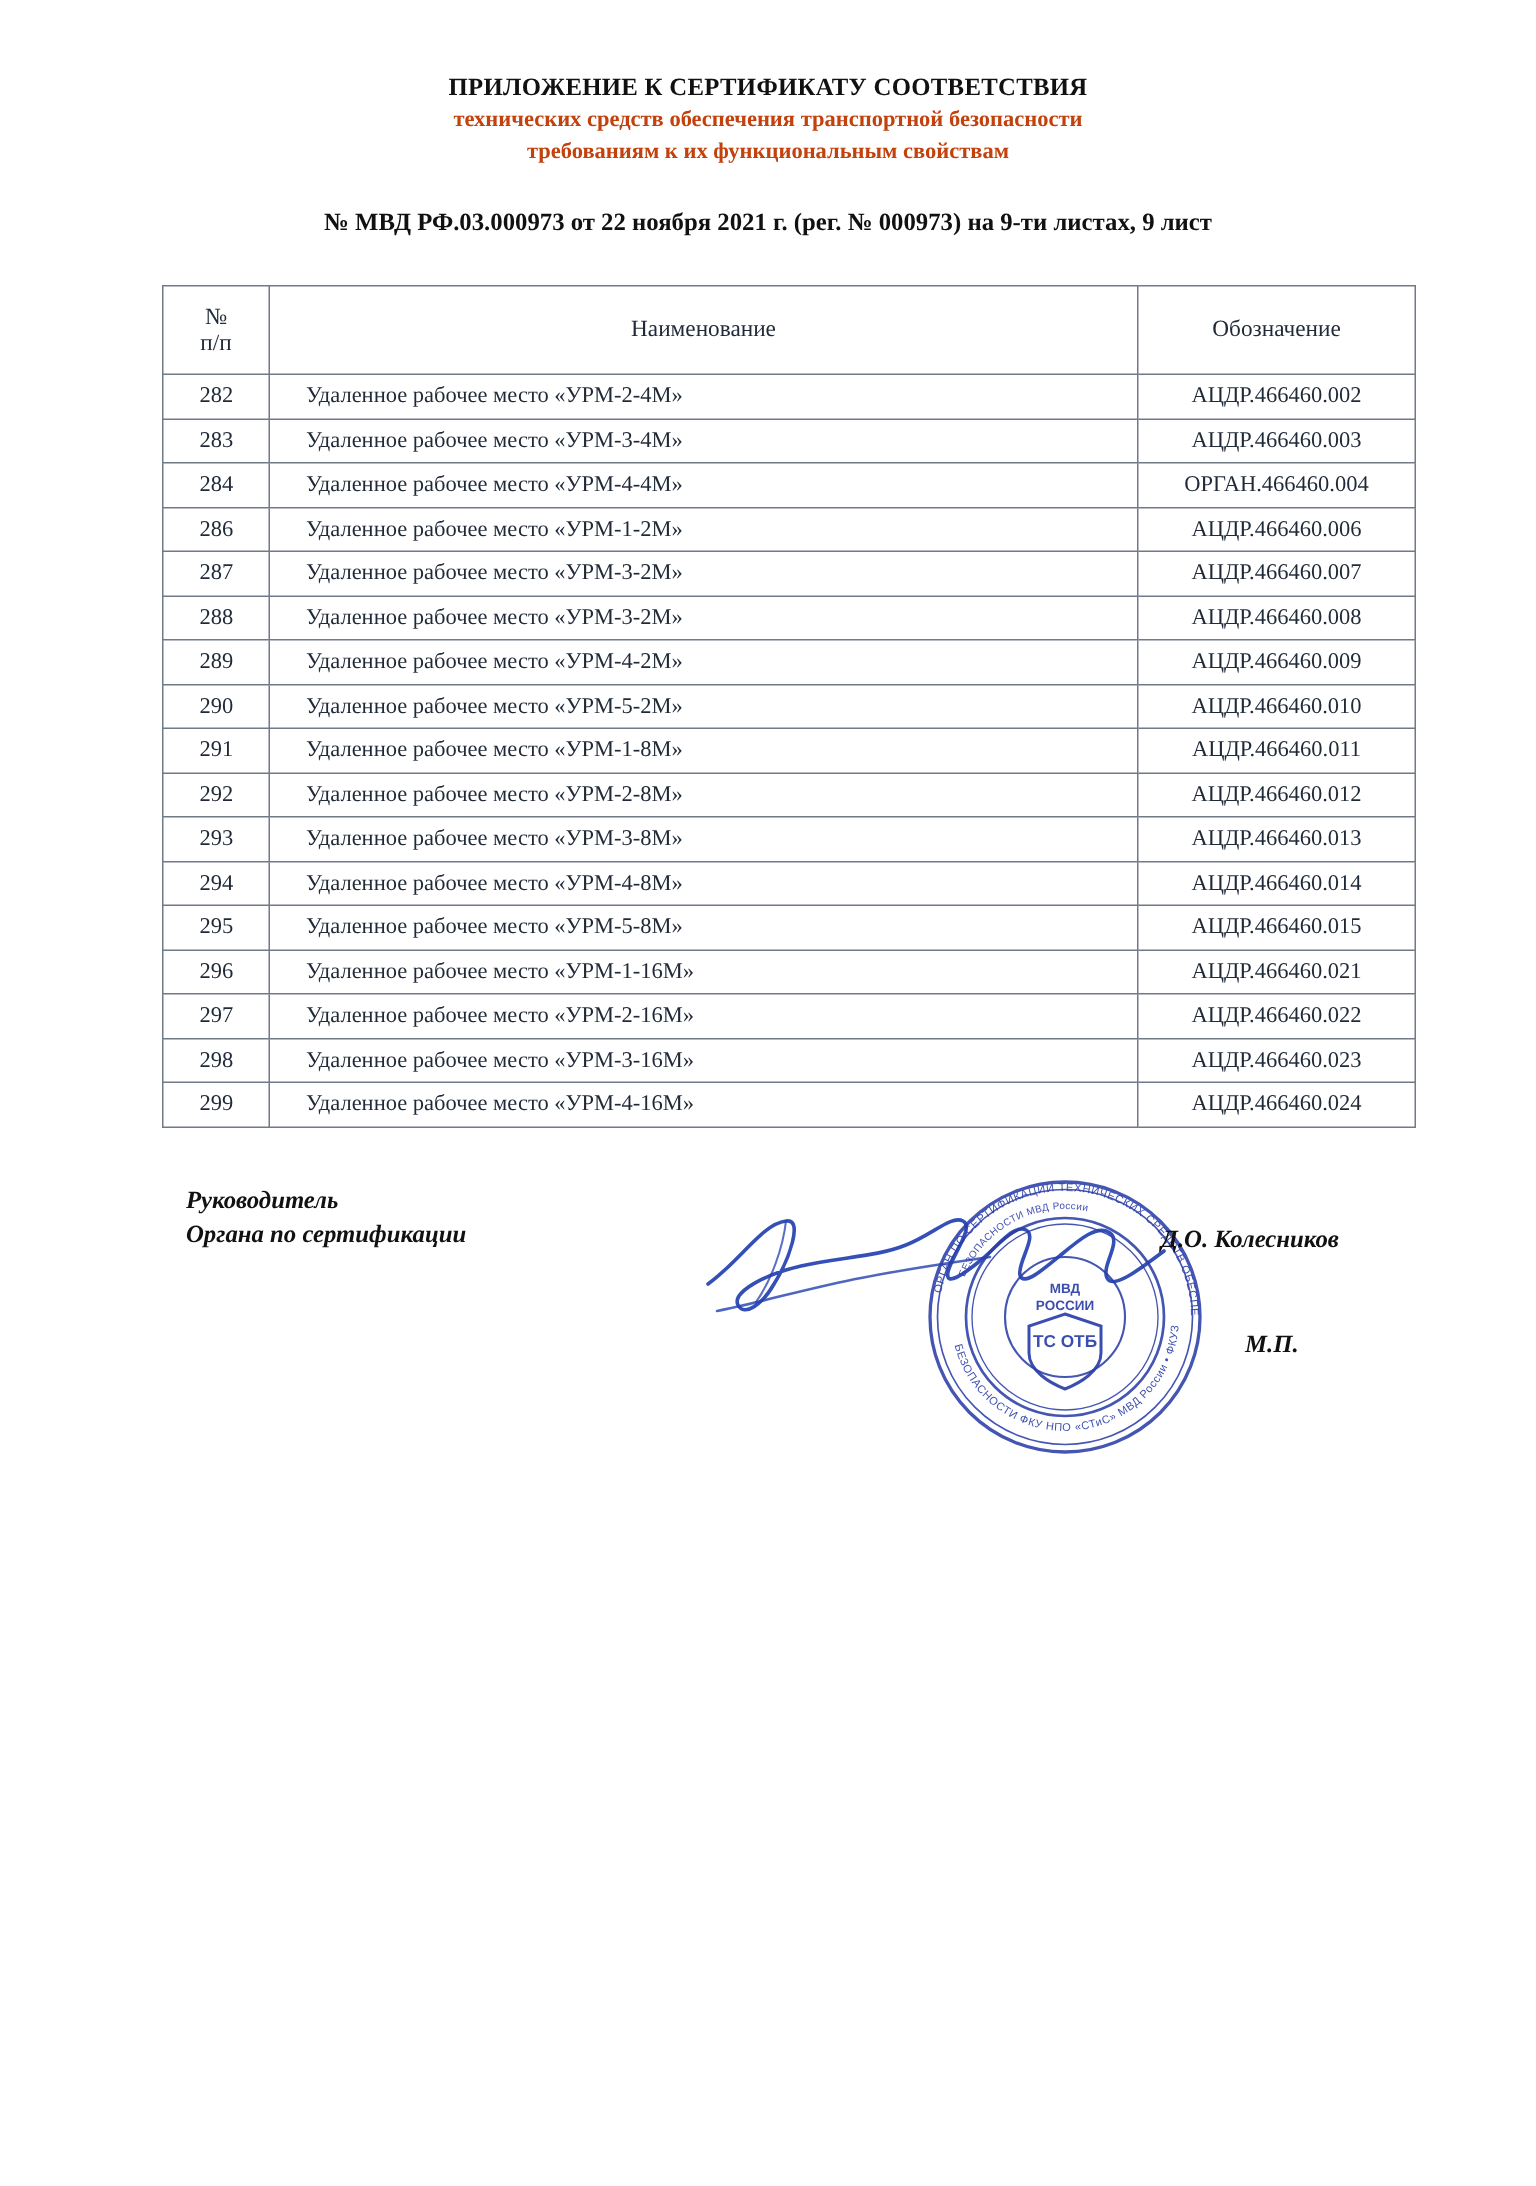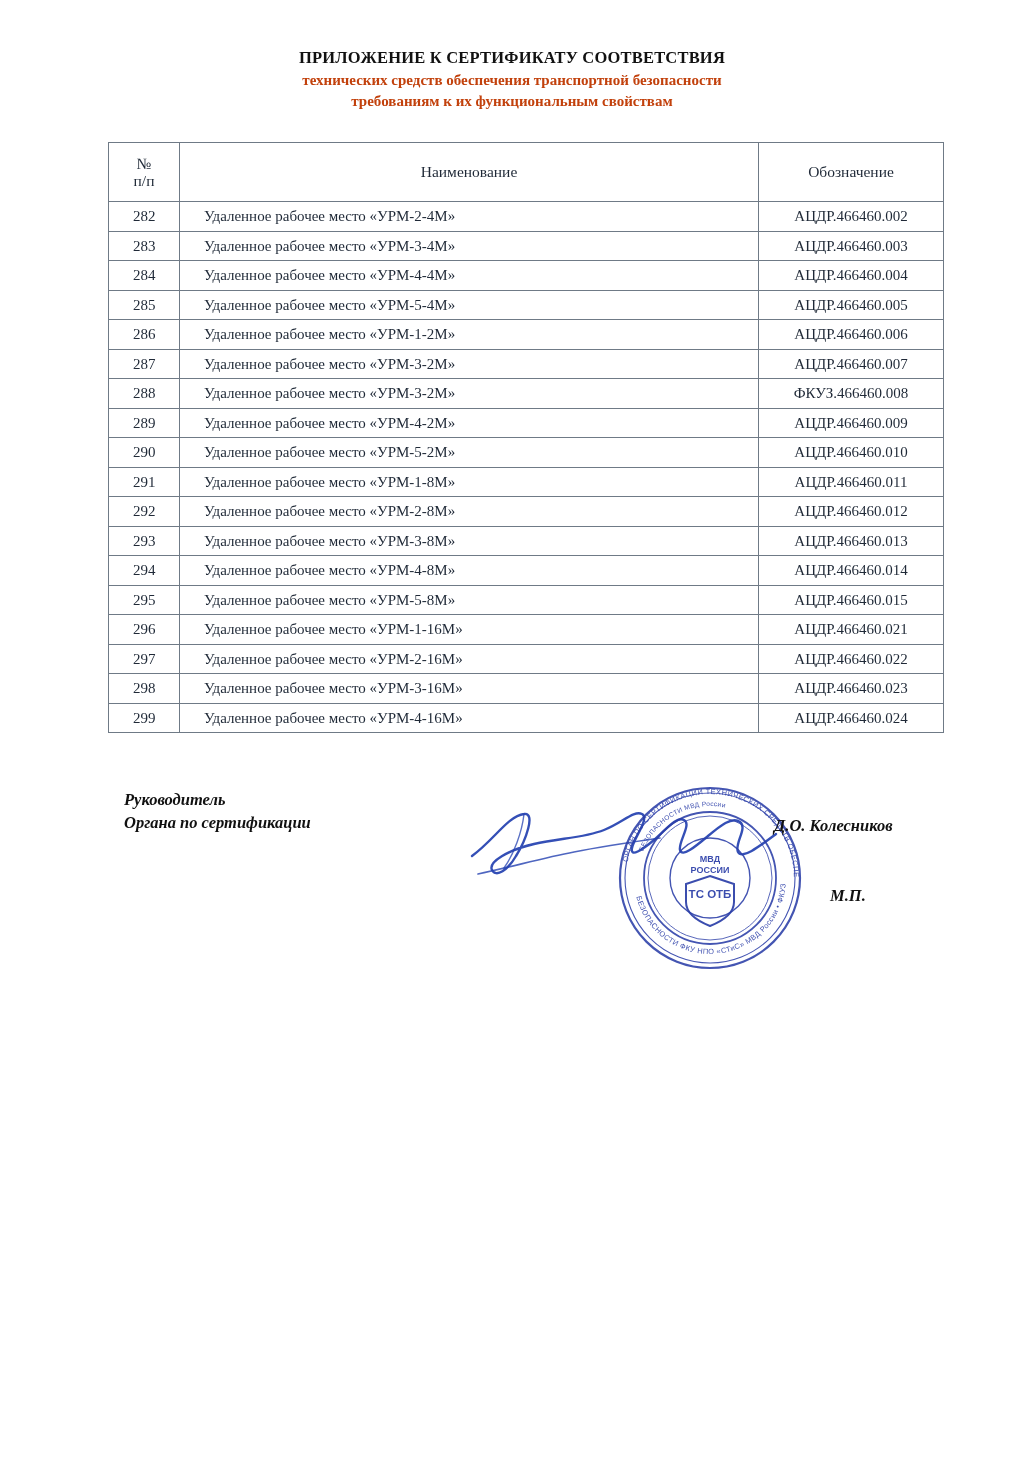--- a/index.html
+++ b/index.html
@@ -151,20 +151,21 @@
 <body>
 
 <div class="page">
 
   <div class="doc-header">
     <div class="line1">ПРИЛОЖЕНИЕ К СЕРТИФИКАТУ СООТВЕТСТВИЯ</div>
     <div class="line2">технических средств обеспечения транспортной безопасности</div>
     <div class="line3">требованиям к их функциональным свойствам</div>
   </div>
 
+  <div class="doc-subtitle">№ МВД РФ.03.000973 от 22 ноября 2021 г. (рег. № 000973) на 9-ти листах, 9 лист</div>
 
   <div class="table-wrap">
     <table class="cert">
       <thead>
         <tr>
           <th class="col-num">
             <span class="thead-num">№</span>
             <span class="thead-num">п/п</span>
           </th>
           <th class="col-name">Наименование</th>
@@ -178,41 +179,36 @@
             <td class="col-desig">АЦДР.466460.002</td>
           </tr>
           <tr>
             <td class="col-num">283</td>
             <td class="col-name">Удаленное рабочее место «УРМ-3-4М»</td>
             <td class="col-desig">АЦДР.466460.003</td>
           </tr>
           <tr>
             <td class="col-num">284</td>
             <td class="col-name">Удаленное рабочее место «УРМ-4-4М»</td>
-            <td class="col-desig">АЦДР.466460.004</td>
-          </tr>
-          <tr>
-            <td class="col-num">285</td>
-            <td class="col-name">Удаленное рабочее место «УРМ-5-4М»</td>
-            <td class="col-desig">АЦДР.466460.005</td>
+            <td class="col-desig">ОРГАН.466460.004</td>
           </tr>
           <tr>
             <td class="col-num">286</td>
             <td class="col-name">Удаленное рабочее место «УРМ-1-2М»</td>
             <td class="col-desig">АЦДР.466460.006</td>
           </tr>
           <tr>
             <td class="col-num">287</td>
             <td class="col-name">Удаленное рабочее место «УРМ-3-2М»</td>
             <td class="col-desig">АЦДР.466460.007</td>
           </tr>
           <tr>
             <td class="col-num">288</td>
             <td class="col-name">Удаленное рабочее место «УРМ-3-2М»</td>
-            <td class="col-desig">ФКУЗ.466460.008</td>
+            <td class="col-desig">АЦДР.466460.008</td>
           </tr>
           <tr>
             <td class="col-num">289</td>
             <td class="col-name">Удаленное рабочее место «УРМ-4-2М»</td>
             <td class="col-desig">АЦДР.466460.009</td>
           </tr>
           <tr>
             <td class="col-num">290</td>
             <td class="col-name">Удаленное рабочее место «УРМ-5-2М»</td>
             <td class="col-desig">АЦДР.466460.010</td>

